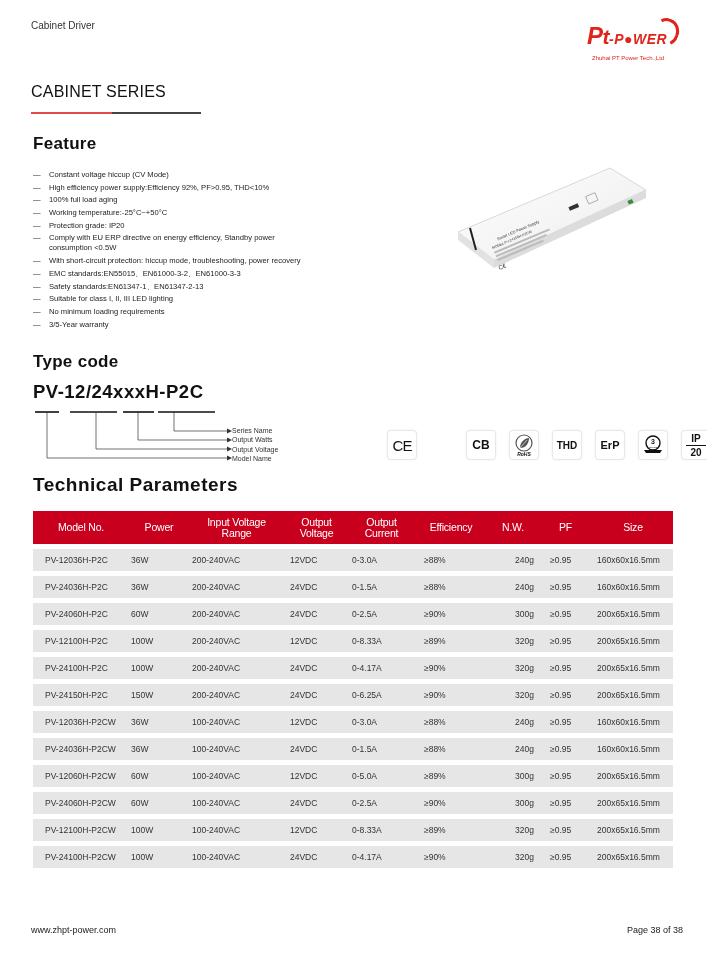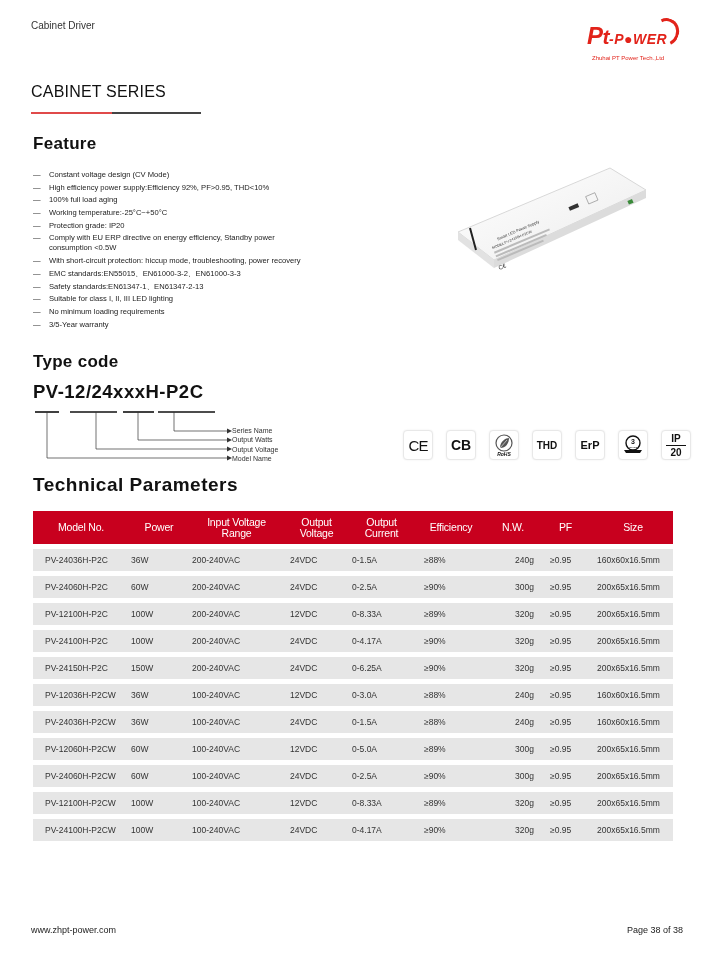--- a/index.html
+++ b/index.html
@@ -28,22 +28,22 @@
   .feature-list li .dash { position: absolute; left: 0; top: 0; }
 
   .product-photo { position: absolute; left: 450px; top: 160px; width: 200px; height: 120px; }
 
   .type-code { position: absolute; left: 33px; top: 381px; font-size: 18.5px; font-weight: bold; color: #111; letter-spacing: 0.5px; }
   .type-diagram { position: absolute; left: 33px; top: 409px; width: 260px; height: 58px; }
   .type-labels { position: absolute; left: 232px; top: 426px; font-size: 7px; line-height: 9.3px; color: #333; }
 
   .cert-row { position: absolute; left: 387px; top: 430px; display: flex; gap: 13px; }
   .cert { width: 30px; height: 30px; border: 1px solid #e8e8e8; border-radius: 4px; background: #fff; display: flex; align-items: center; justify-content: center; font-weight: bold; color: #111; box-shadow: 0 0 2px rgba(0,0,0,0.08); }
-  .cert.ce { font-size: 15px; font-weight: normal; letter-spacing: -1px; margin-left: 16px; }
-  .cert.cb { font-size: 14px; }
+  .cert.ce { font-size: 15px; font-weight: normal; letter-spacing: -1px; }
+  .cert.cb { font-size: 12px; margin-left: 36px; }
   .cert.thd { font-size: 10px; }
   .cert.erp { font-size: 11px; }
   .cert.ip { flex-direction: column; font-size: 10px; line-height: 11px; }
   .cert.ip .bar { width: 20px; height: 1px; background: #111; margin: 1px 0; }
 
   .tech-table { position: absolute; left: 33px; top: 506px; width: 640px; border-collapse: separate; border-spacing: 0 5px; }
   .tech-table thead th { background: #c8001e; color: #fff; font-size: 10.5px; font-weight: normal; height: 33px; line-height: 11px; text-align: center; letter-spacing: -0.2px; }
   .tech-table tbody td { background: #e6e6e6; font-size: 8.5px; color: #333; height: 22px; }
   .c-model { width: 96px; padding-left: 12px; text-align: left; }
   .c-power { width: 60px; text-align: left; padding-left: 2px; }
@@ -72,21 +72,21 @@
   </div>
   <div class="logo-swoosh"></div>
   <div class="logo-sub">Zhuhai PT Power Tech.,Ltd</div>
 </div>
 
 <div class="series-title">CABINET SERIES</div>
 <div class="title-underline"></div>
 
 <div class="section-h feature-h">Feature</div>
 <ul class="feature-list" id="feature-list">
-    <li><span class="dash">—</span><span>Constant voltage design (CV Mode)</span></li>
+    <li><span class="dash">—</span><span>Constant voltage hiccup (CV Mode)</span></li>
     <li><span class="dash">—</span><span>High efficiency power supply:Efficiency 92%, PF&gt;0.95, THD&lt;10%</span></li>
     <li><span class="dash">—</span><span>100% full load aging</span></li>
     <li><span class="dash">—</span><span>Working temperature:-25°C~+50°C</span></li>
     <li><span class="dash">—</span><span>Protection grade: IP20</span></li>
     <li><span class="dash">—</span><span>Comply with EU ERP directive on energy efficiency, Standby power consumption &lt;0.5W</span></li>
     <li><span class="dash">—</span><span>With short-circuit protection: hiccup mode, troubleshooting, power recovery</span></li>
     <li><span class="dash">—</span><span>EMC standards:EN55015、EN61000-3-2、EN61000-3-3</span></li>
     <li><span class="dash">—</span><span>Safety standards:EN61347-1、EN61347-2-13</span></li>
     <li><span class="dash">—</span><span>Suitable for class I, II, III LED lighting</span></li>
     <li><span class="dash">—</span><span>No minimum loading requirements</span></li>
@@ -215,20 +215,31 @@
         <th class="c-pf">
           <span class="line">PF</span>
         </th>
         <th class="c-size">
           <span class="line">Size</span>
         </th>
       </tr>
   </thead>
   <tbody id="tbody">
       <tr>
+        <td class="c-model">PV-12036H-P2C</td>
+        <td class="c-power">36W</td>
+        <td class="c-input">200-240VAC</td>
+        <td class="c-ov">12VDC</td>
+        <td class="c-oc">0-3.0A</td>
+        <td class="c-eff">≥88%</td>
+        <td class="c-nw">240g</td>
+        <td class="c-pf">≥0.95</td>
+        <td class="c-size">160x60x16.5mm</td>
+      </tr>
+      <tr>
         <td class="c-model">PV-24036H-P2C</td>
         <td class="c-power">36W</td>
         <td class="c-input">200-240VAC</td>
         <td class="c-ov">24VDC</td>
         <td class="c-oc">0-1.5A</td>
         <td class="c-eff">≥88%</td>
         <td class="c-nw">240g</td>
         <td class="c-pf">≥0.95</td>
         <td class="c-size">160x60x16.5mm</td>
       </tr>

